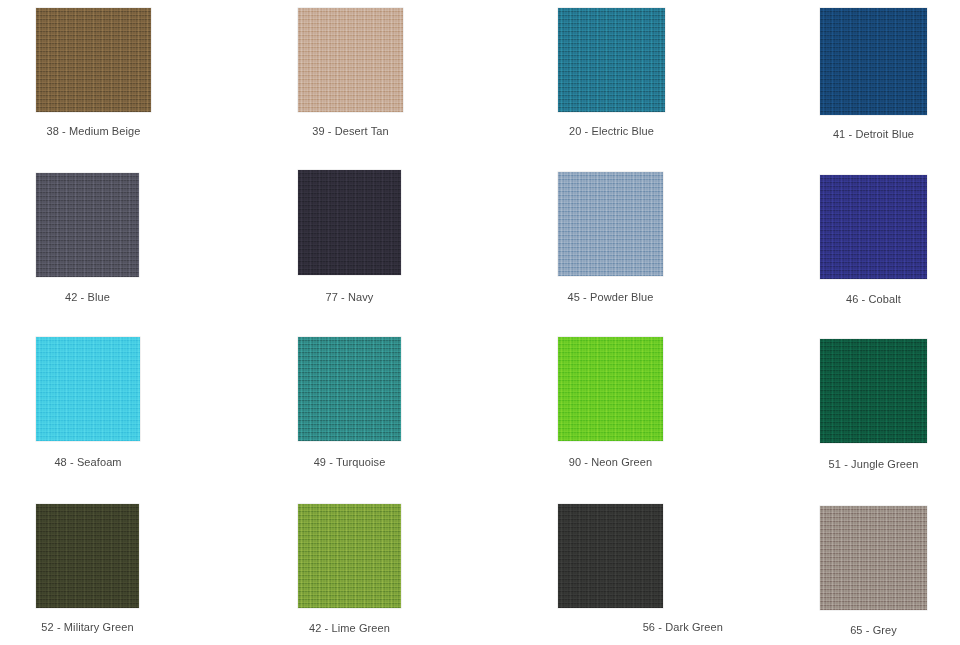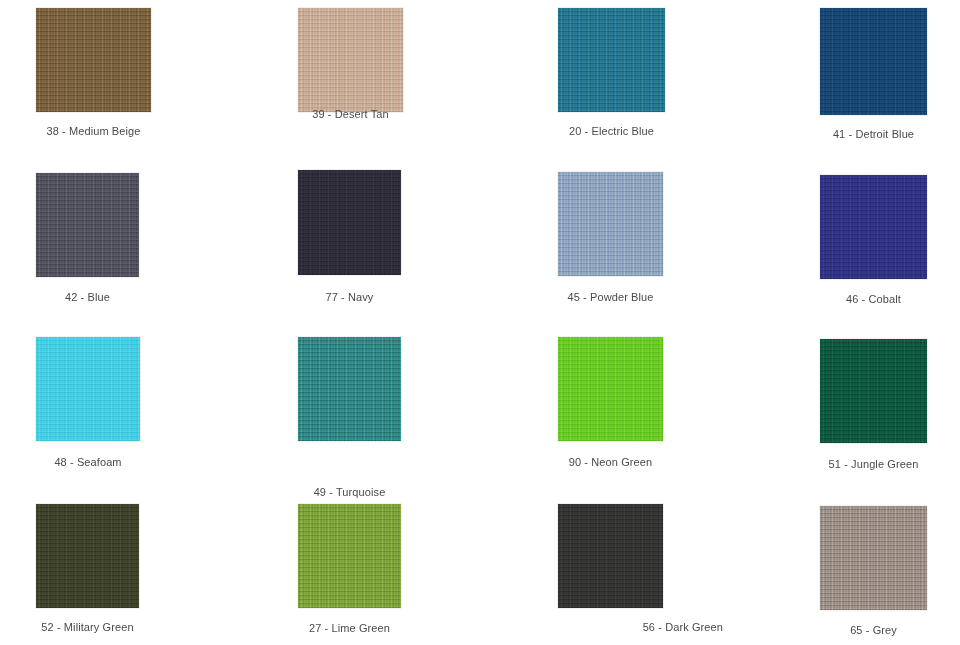--- a/index.html
+++ b/index.html
@@ -95,21 +95,21 @@
 </head>
 <body style="background: rgb(255, 255, 255);">
 
 <div id="swatch-grid">
     <div class="swatch-cell" style="left: 0px; top: 0px; width: 960px;">
       <div class="swatch-chip" style="position: absolute; left: 36px; top: 8px; width: 115px; height: 104px; background-color: rgb(109, 87, 56);"></div>
       <div class="swatch-label" style="position: absolute; left: -24px; top: 125px; width: 235px; color: rgb(74, 74, 74);">38 - Medium Beige</div>
     </div>
     <div class="swatch-cell" style="left: 0px; top: 0px; width: 960px;">
       <div class="swatch-chip" style="position: absolute; left: 298px; top: 8px; width: 105px; height: 104px; background-color: rgb(192, 160, 137);"></div>
-      <div class="swatch-label" style="position: absolute; left: 238px; top: 108px; width: 225px; color: rgb(74, 74, 74);">39 - Desert Tan</div>
+      <div class="swatch-label" style="position: absolute; left: 238px; top: 125px; width: 225px; color: rgb(74, 74, 74);">39 - Desert Tan</div>
     </div>
     <div class="swatch-cell" style="left: 0px; top: 0px; width: 960px;">
       <div class="swatch-chip" style="position: absolute; left: 558px; top: 8px; width: 107px; height: 104px; background-color: rgb(33, 106, 128);"></div>
       <div class="swatch-label" style="position: absolute; left: 498px; top: 125px; width: 227px; color: rgb(74, 74, 74);">20 - Electric Blue</div>
     </div>
     <div class="swatch-cell" style="left: 0px; top: 0px; width: 960px;">
       <div class="swatch-chip" style="position: absolute; left: 820px; top: 8px; width: 107px; height: 107px; background-color: rgb(21, 63, 104);"></div>
       <div class="swatch-label" style="position: absolute; left: 760px; top: 128px; width: 227px; color: rgb(74, 74, 74);">41 - Detroit Blue</div>
     </div>
     <div class="swatch-cell" style="left: 0px; top: 0px; width: 960px;">
@@ -127,37 +127,37 @@
     <div class="swatch-cell" style="left: 0px; top: 0px; width: 960px;">
       <div class="swatch-chip" style="position: absolute; left: 820px; top: 175px; width: 107px; height: 104px; background-color: rgb(43, 45, 117);"></div>
       <div class="swatch-label" style="position: absolute; left: 760px; top: 293px; width: 227px; color: rgb(74, 74, 74);">46 - Cobalt</div>
     </div>
     <div class="swatch-cell" style="left: 0px; top: 0px; width: 960px;">
       <div class="swatch-chip" style="position: absolute; left: 36px; top: 337px; width: 104px; height: 104px; background-color: rgb(62, 198, 224);"></div>
       <div class="swatch-label" style="position: absolute; left: -24px; top: 456px; width: 224px; color: rgb(74, 74, 74);">48 - Seafoam</div>
     </div>
     <div class="swatch-cell" style="left: 0px; top: 0px; width: 960px;">
       <div class="swatch-chip" style="position: absolute; left: 298px; top: 337px; width: 103px; height: 104px; background-color: rgb(43, 122, 119);"></div>
-      <div class="swatch-label" style="position: absolute; left: 238px; top: 456px; width: 223px; color: rgb(74, 74, 74); margin-top: 30px;">49 - Turquoise</div>
+      <div class="swatch-label" style="position: absolute; left: 238px; top: 456px; width: 223px; color: rgb(74, 74, 74);">49 - Turquoise</div>
     </div>
     <div class="swatch-cell" style="left: 0px; top: 0px; width: 960px;">
       <div class="swatch-chip" style="position: absolute; left: 558px; top: 337px; width: 105px; height: 104px; background-color: rgb(95, 195, 33);"></div>
       <div class="swatch-label" style="position: absolute; left: 498px; top: 456px; width: 225px; color: rgb(74, 74, 74);">90 - Neon Green</div>
     </div>
     <div class="swatch-cell" style="left: 0px; top: 0px; width: 960px;">
       <div class="swatch-chip" style="position: absolute; left: 820px; top: 339px; width: 107px; height: 104px; background-color: rgb(13, 79, 56);"></div>
       <div class="swatch-label" style="position: absolute; left: 760px; top: 458px; width: 227px; color: rgb(74, 74, 74);">51 - Jungle Green</div>
     </div>
     <div class="swatch-cell" style="left: 0px; top: 0px; width: 960px;">
       <div class="swatch-chip" style="position: absolute; left: 36px; top: 504px; width: 103px; height: 104px; background-color: rgb(56, 59, 38);"></div>
       <div class="swatch-label" style="position: absolute; left: -24px; top: 621px; width: 223px; color: rgb(74, 74, 74);">52 - Military Green</div>
     </div>
     <div class="swatch-cell" style="left: 0px; top: 0px; width: 960px;">
       <div class="swatch-chip" style="position: absolute; left: 298px; top: 504px; width: 103px; height: 104px; background-color: rgb(111, 148, 52);"></div>
-      <div class="swatch-label" style="position: absolute; left: 238px; top: 622px; width: 223px; color: rgb(74, 74, 74);">27 - Lime Green</div>
+      <div class="swatch-label" style="position: absolute; left: 238px; top: 622px; width: 223px; color: rgb(74, 74, 74);">42 - Lime Green</div>
     </div>
     <div class="swatch-cell" style="left: 0px; top: 0px; width: 960px;">
       <div class="swatch-chip" style="position: absolute; left: 558px; top: 504px; width: 105px; height: 104px; background-color: rgb(46, 47, 45);"></div>
       <div class="swatch-label" style="position: absolute; left: 498px; top: 621px; width: 225px; color: rgb(74, 74, 74); text-align: right;">56 - Dark Green</div>
     </div>
     <div class="swatch-cell" style="left: 0px; top: 0px; width: 960px;">
       <div class="swatch-chip" style="position: absolute; left: 820px; top: 506px; width: 107px; height: 104px; background-color: rgb(141, 128, 120);"></div>
       <div class="swatch-label" style="position: absolute; left: 760px; top: 624px; width: 227px; color: rgb(74, 74, 74);">65 - Grey</div>
     </div>
   </div>

